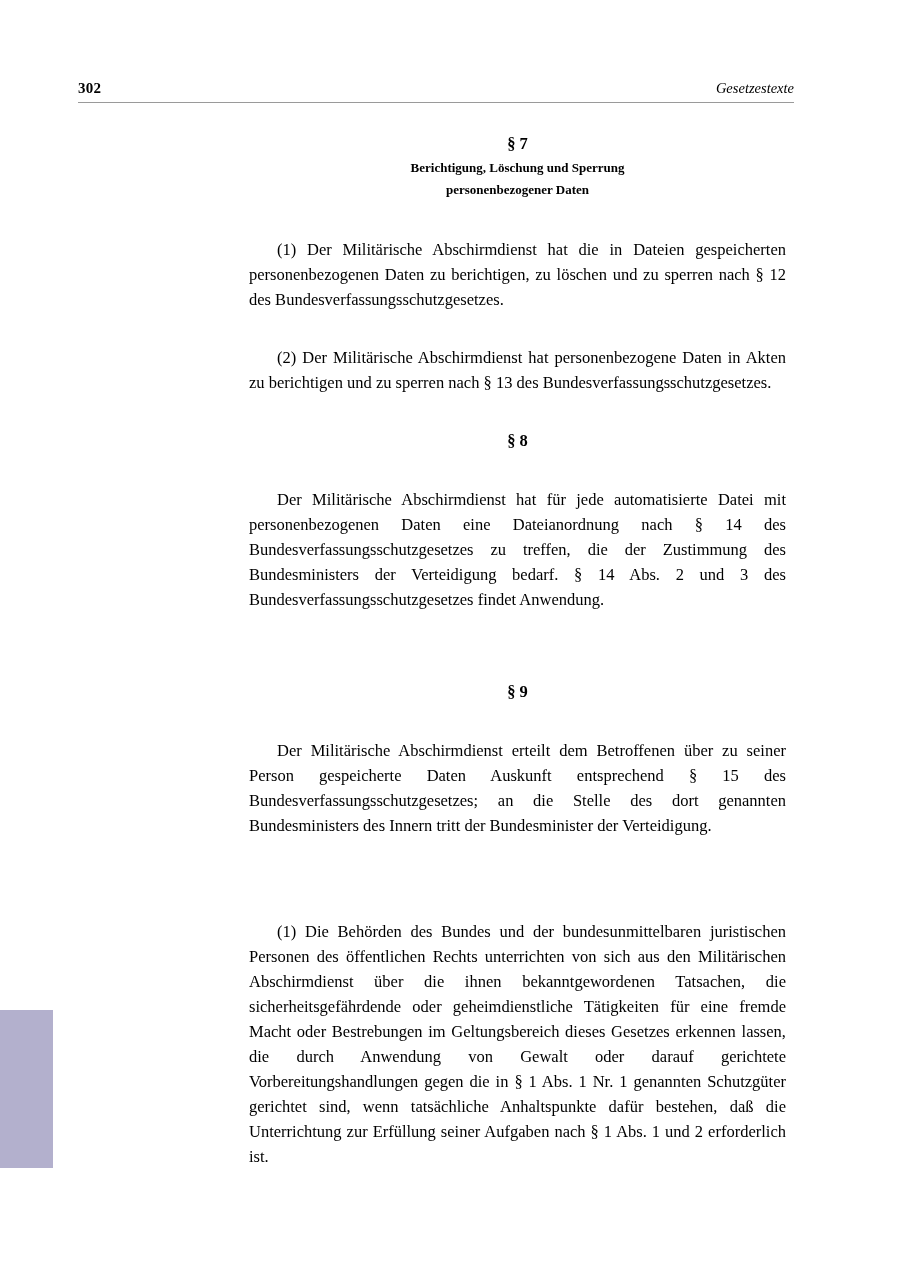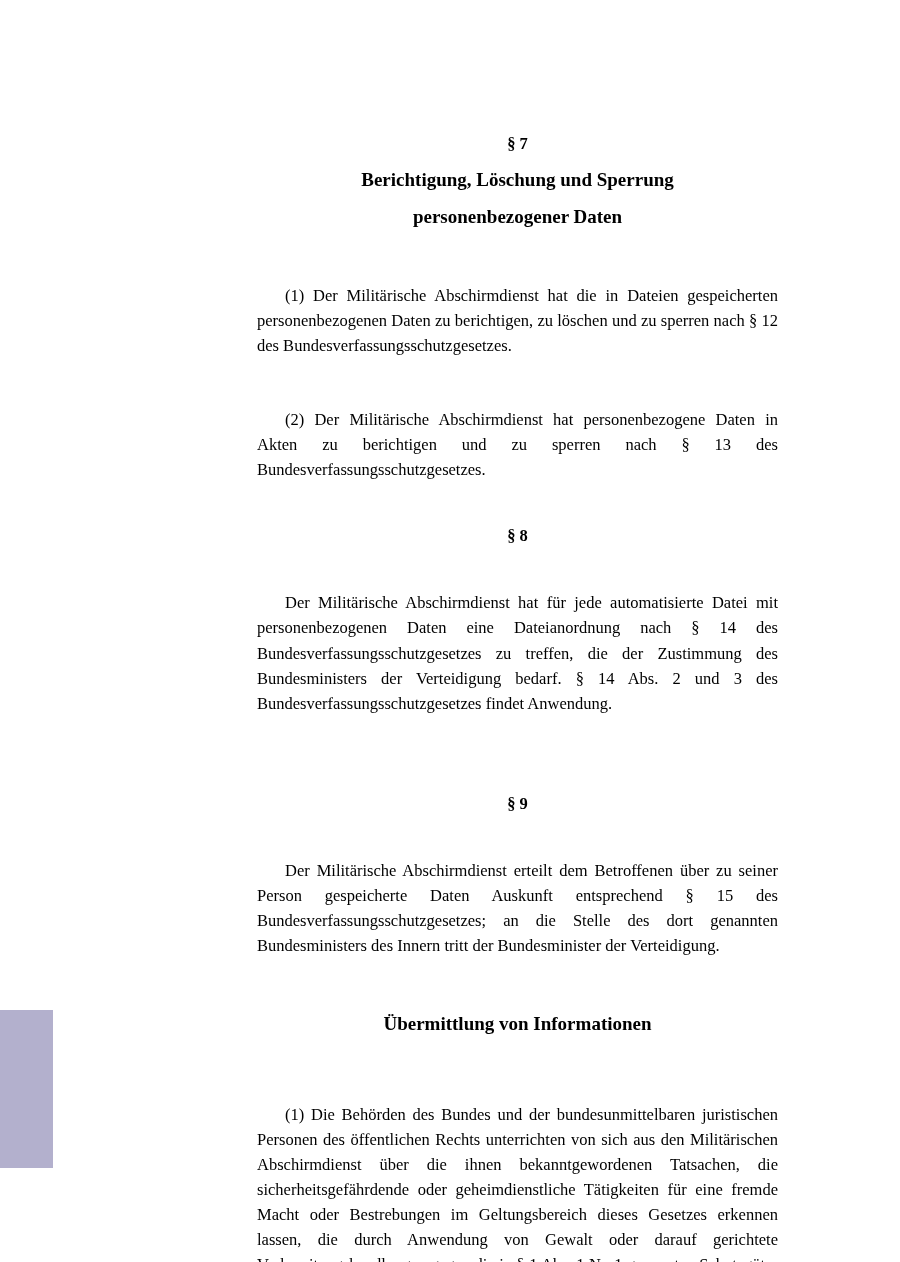--- a/index.html
+++ b/index.html
@@ -62,48 +62,52 @@
 
   .sec-num {
     text-align: center;
     font-size: 16.5px;
     font-weight: bold;
     margin: 0;
     line-height: 1.45;
   }
   .sec-title {
     text-align: center;
-    font-size: 19px;
+    font-size: 13px;
     font-weight: bold;
-    margin: 10px;
+    margin: 3px;
     line-height: 1.45;
   }
 
   p.para {
     text-align: justify;
     text-justify: inter-word;
     font-size: 16.5px;
     line-height: 1.52;
-    margin: 16px;
+    margin: 8px;
     hyphens: manual;
   }
   p.indent { text-indent: 28px; }
 
   .gap-sm { height: 17px; }
   .gap-md { height: 26px; }
   .gap-lg { height: 38px; }
   .gap-xl { height: 60px; }
 </style>
 </head>
 <body>
 
 <div class="page">
 
   <div class="margin-tab"></div>
 
+  <div class="header">
+    <div class="folio">302</div>
+    <div class="running-title">Gesetzestexte</div>
+  </div>
 
   <div class="content">
 
     <div class="section">
       <div class="sec-num">§ 7</div>
       <div class="sec-title">Berichtigung, Löschung und Sperrung</div>
       <div class="sec-title">personenbezogener Daten</div>
       <div class="gap-md"></div>
       <p class="para indent">(1) Der Militärische Abschirmdienst hat die in Dateien gespeicherten personenbezogenen Daten zu berichtigen, zu löschen und zu sperren nach § 12 des Bundesverfassungsschutzgesetzes.</p>
       <div class="gap-sm"></div>
@@ -122,19 +126,18 @@
 
     <div class="section">
       <div class="sec-num">§ 9</div>
       <div class="gap-md"></div>
       <p class="para indent">Der Militärische Abschirmdienst erteilt dem Betroffenen über zu seiner Person gespeicherte Daten Auskunft entsprechend § 15 des Bundesverfassungsschutzgesetzes; an die Stelle des dort genannten Bundesministers des Innern tritt der Bundesminister der Verteidigung.</p>
     </div>
 
     <div class="gap-md"></div>
 
     <div class="section">
-      <div class="sec-title">Übermittlung von Informationen</div>
       <div class="gap-lg"></div>
       <p class="para indent">(1) Die Behörden des Bundes und der bundesunmittelbaren juristischen Personen des öffentlichen Rechts unterrichten von sich aus den Militärischen Abschirmdienst über die ihnen bekanntgewordenen Tatsachen, die sicherheitsgefährdende oder geheimdienstliche Tätigkeiten für eine fremde Macht oder Bestrebungen im Geltungsbereich dieses Gesetzes erkennen lassen, die durch Anwendung von Gewalt oder darauf gerichtete Vorbereitungshandlungen gegen die in § 1 Abs. 1 Nr. 1 genannten Schutzgüter gerichtet sind, wenn tatsächliche Anhaltspunkte dafür bestehen, daß die Unterrichtung zur Erfüllung seiner Aufgaben nach § 1 Abs. 1 und 2 erforderlich ist.</p>
     </div>
 
   </div>
 </div>
 
 </body></html>

